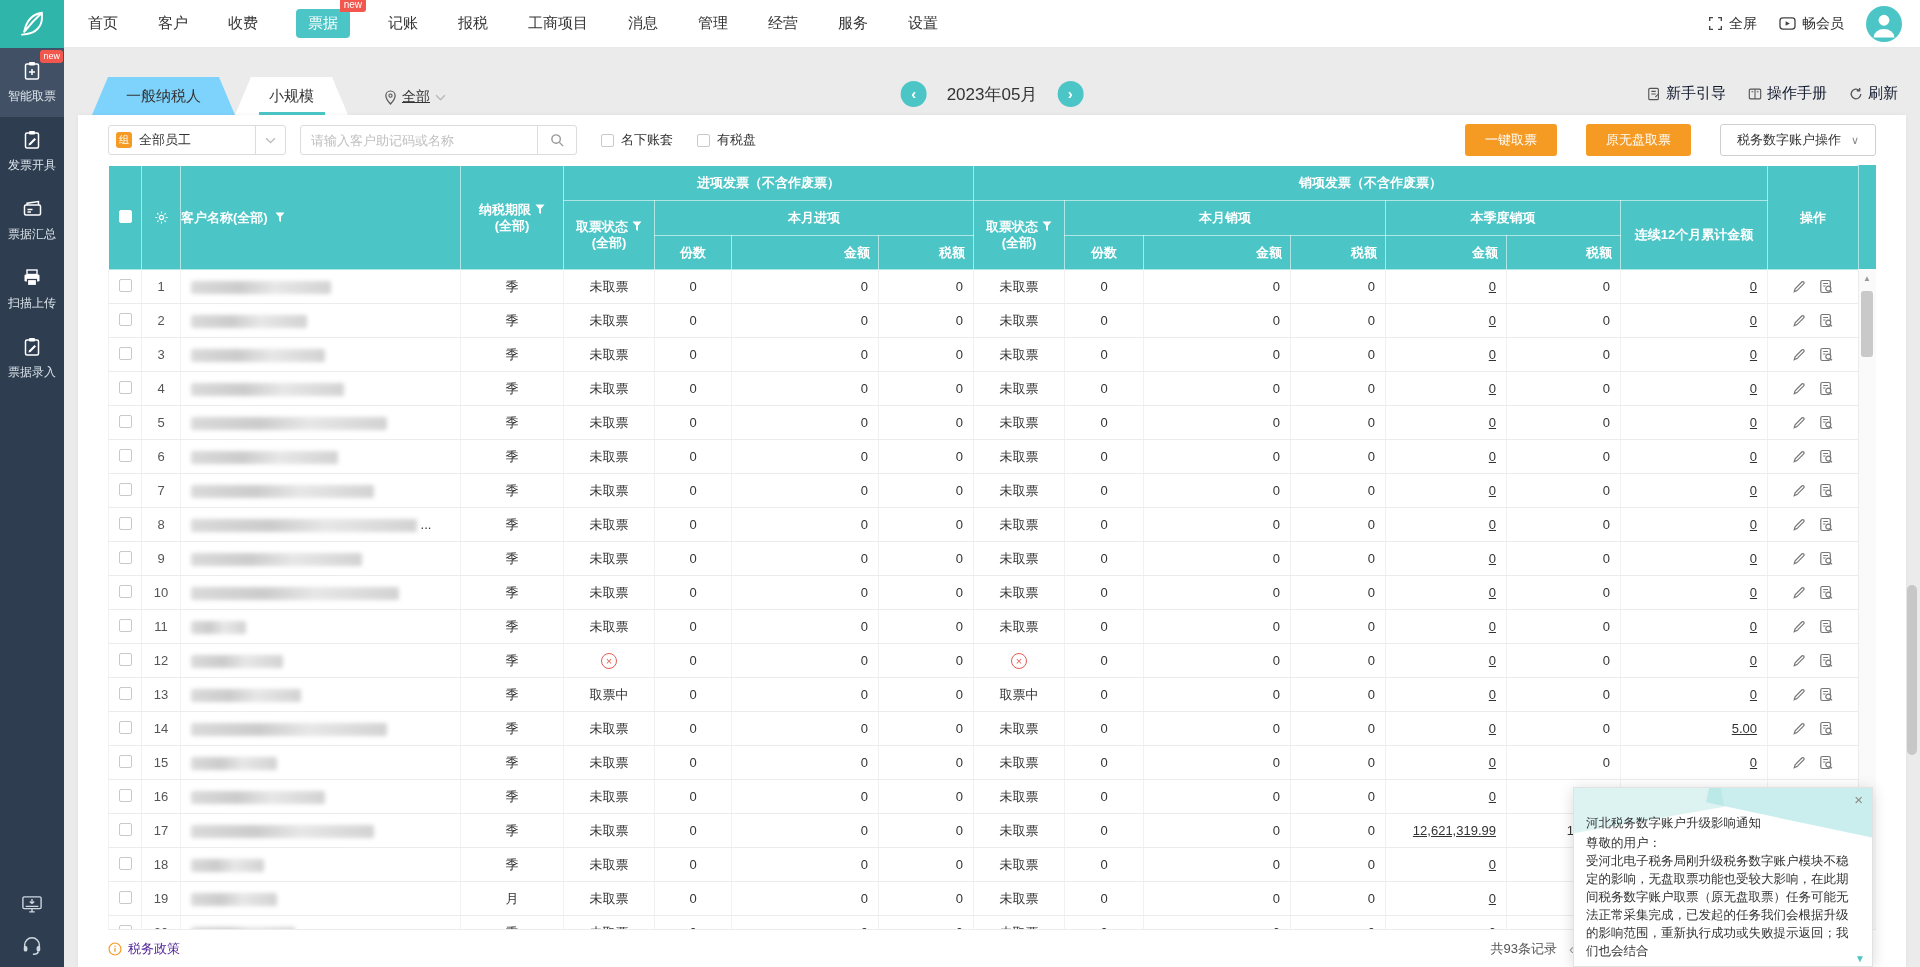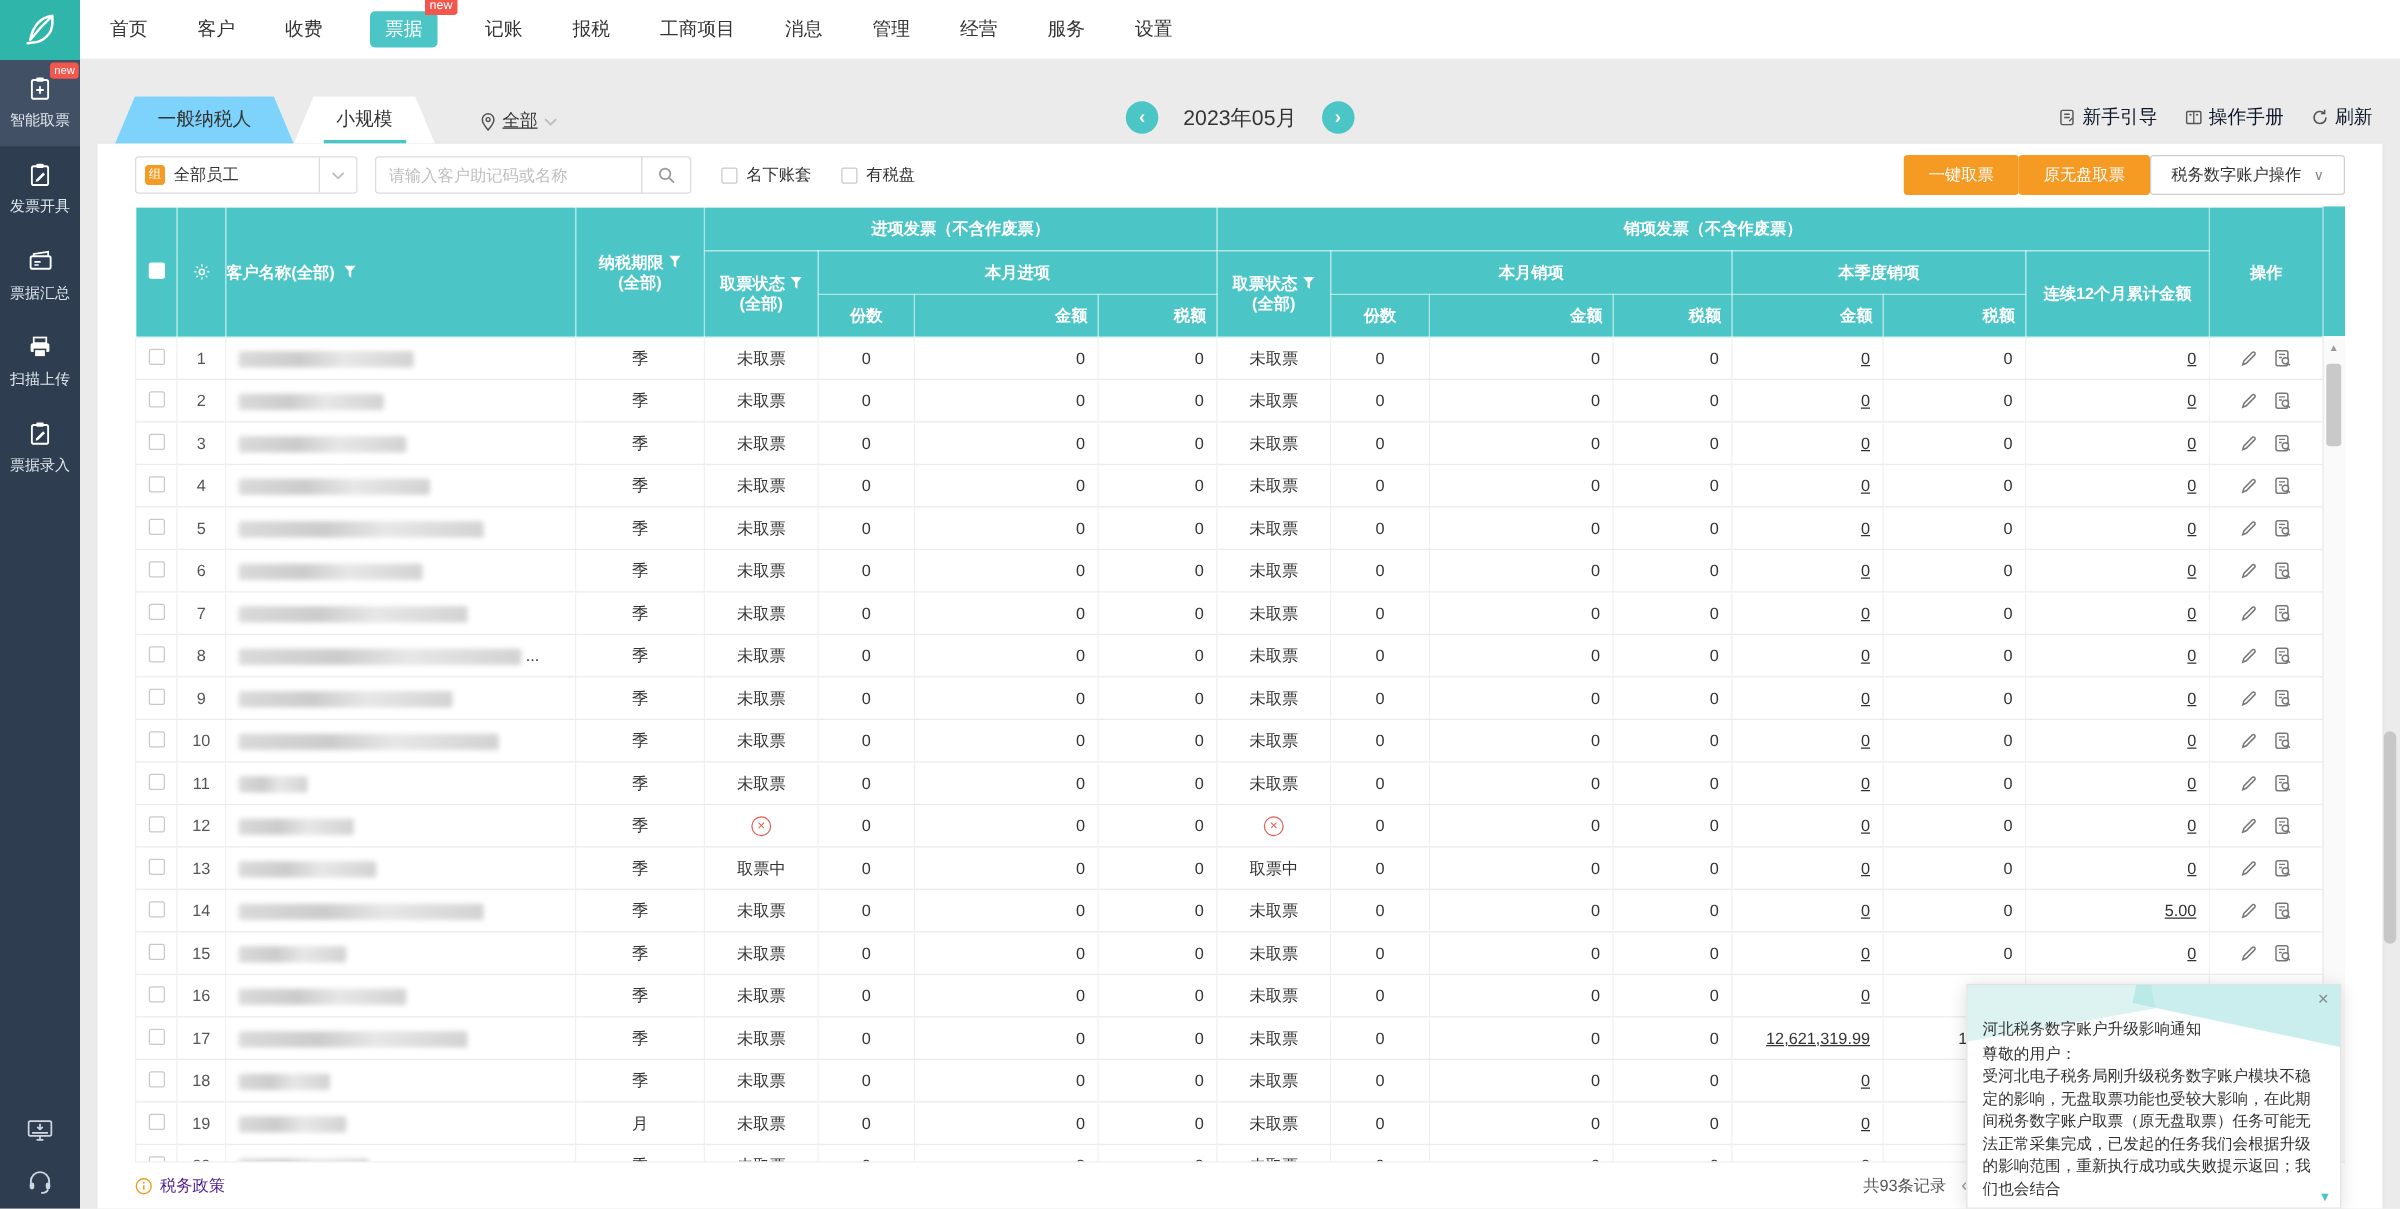--- a/index.html
+++ b/index.html
@@ -43,26 +43,26 @@
   .help-item { display:flex; align-items:center; gap:5px; cursor:pointer; }
 
   
   .card { position:absolute; top:67px; left:14px; right:14px; bottom:0; background:#fff; display:flex; flex-direction:column; box-shadow:0 0 4px rgba(0,0,0,.05); }
   .filterbar { flex:0 0 50px; display:flex; align-items:center; gap:14px; padding:0 30px; }
   .emp-select { width:178px; height:30px; border:1px solid #dcdcdc; border-radius:3px; display:flex; align-items:center; cursor:pointer; }
   .emp-select .badge { width:16px; height:16px; background:#f59a23; color:#fff; border-radius:3px; font-size:10px; line-height:16px; text-align:center; margin:0 7px; }
   .emp-select .emp-label { flex:1; font-size:13px; }
   .emp-select .sel-arrow { width:30px; align-self:stretch; border-left:1px solid #dcdcdc; display:flex; align-items:center; justify-content:center; color:#b9b9b9; }
   .searchbox { display:flex; height:30px; }
-  .searchbox input { width:214px; border:1px solid #dcdcdc; border-radius:3px 0 0 3px; padding:0 10px; font-size:13px; color:#333; outline:none; }
+  .searchbox input { width:238px; border:1px solid #dcdcdc; border-radius:3px 0 0 3px; padding:0 10px; font-size:13px; color:#333; outline:none; }
   .searchbox input::placeholder { color:#bfbfbf; }
   .search-btn { width:40px; border:1px solid #dcdcdc; border-left:1px solid #dcdcdc; margin-left:-1px; background:#fff; border-radius:0 3px 3px 0; cursor:pointer; display:flex; align-items:center; justify-content:center; }
   .ckb { display:flex; align-items:center; gap:7px; font-size:13px; cursor:pointer; margin-left:10px; }
   .cb { width:13px; height:13px; border:1px solid #c9c9c9; border-radius:2px; background:#fff; display:inline-block; }
-  .filter-right { margin-left:auto; display:flex; align-items:center; gap:0; }
+  .filter-right { margin-left:auto; display:flex; align-items:center; gap:29px; }
   .btn-orange { height:32px; padding:0 20px; background:#f59a23; border:none; border-radius:3px; color:#fff; font-size:13px; cursor:pointer; }
   .btn-drop { height:32px; padding:0 16px; background:#fff; border:1px solid #cfcfcf; border-radius:3px; font-size:13px; color:#333; cursor:pointer; display:flex; align-items:center; gap:10px; }
   .btn-drop .dd { color:#888; font-size:11px; }
 
   
   .tablewrap { flex:1; position:relative; margin:0 30px; overflow:hidden; }
   table { border-collapse:collapse; table-layout:fixed; width:1750px; }
   thead th { background:#4cc5c6; color:#fff; font-size:13px; font-weight:bold; border:1px solid rgba(255,255,255,.55); padding:2px 8px; }
   thead tr:nth-child(1) th { height:35px; }
   thead tr:nth-child(2) th { height:35px; }
@@ -124,20 +124,41 @@
       <span class="nav-item active">票据<span class="nav-badge">new</span></span>
       <span class="nav-item">记账</span>
       <span class="nav-item">报税</span>
       <span class="nav-item">工商项目</span>
       <span class="nav-item">消息</span>
       <span class="nav-item">管理</span>
       <span class="nav-item">经营</span>
       <span class="nav-item">服务</span>
       <span class="nav-item">设置</span>
     </nav>
+  <div class="top-right">
+    <span class="top-act">
+      <svg width="15" height="15" viewBox="0 0 18 18">
+        <path d="M2 6V2h4M12 2h4v4M16 12v4h-4M6 16H2v-4" fill="none" stroke="#444" stroke-width="1.6"></path>
+      </svg>
+      <span>全屏</span>
+    </span>
+    <span class="top-act">
+      <svg width="17" height="15" viewBox="0 0 18 16">
+        <rect x="1" y="2" width="16" height="12" rx="3" fill="none" stroke="#444" stroke-width="1.4"></rect>
+        <path d="M7 5.5 11.5 8 7 10.5Z" fill="#444"></path>
+      </svg>
+      <span>畅会员</span>
+    </span>
+    <div class="avatar">
+      <svg width="36" height="36" viewBox="0 0 24 24">
+        <circle cx="12" cy="9.5" r="3.6" fill="#fff"></circle>
+        <path d="M5 21a7 5.6 0 0 1 14 0Z" fill="#fff"></path>
+      </svg>
+    </div>
+  </div>
 </header>
 
 <aside class="sidebar">
   <div id="sb-items">
       <div class="sb-item active">
         <span>
           <svg width="20" height="20" viewBox="0 0 20 20">
             <rect x="3.5" y="3" width="13" height="15" rx="1.5" fill="none" stroke="#fff" stroke-width="1.5"></rect>
             <rect x="7" y="1" width="6" height="3.4" rx="1" fill="#fff"></rect>
             <path d="M10 8v6M7 11h6" stroke="#fff" stroke-width="1.5"></path>

